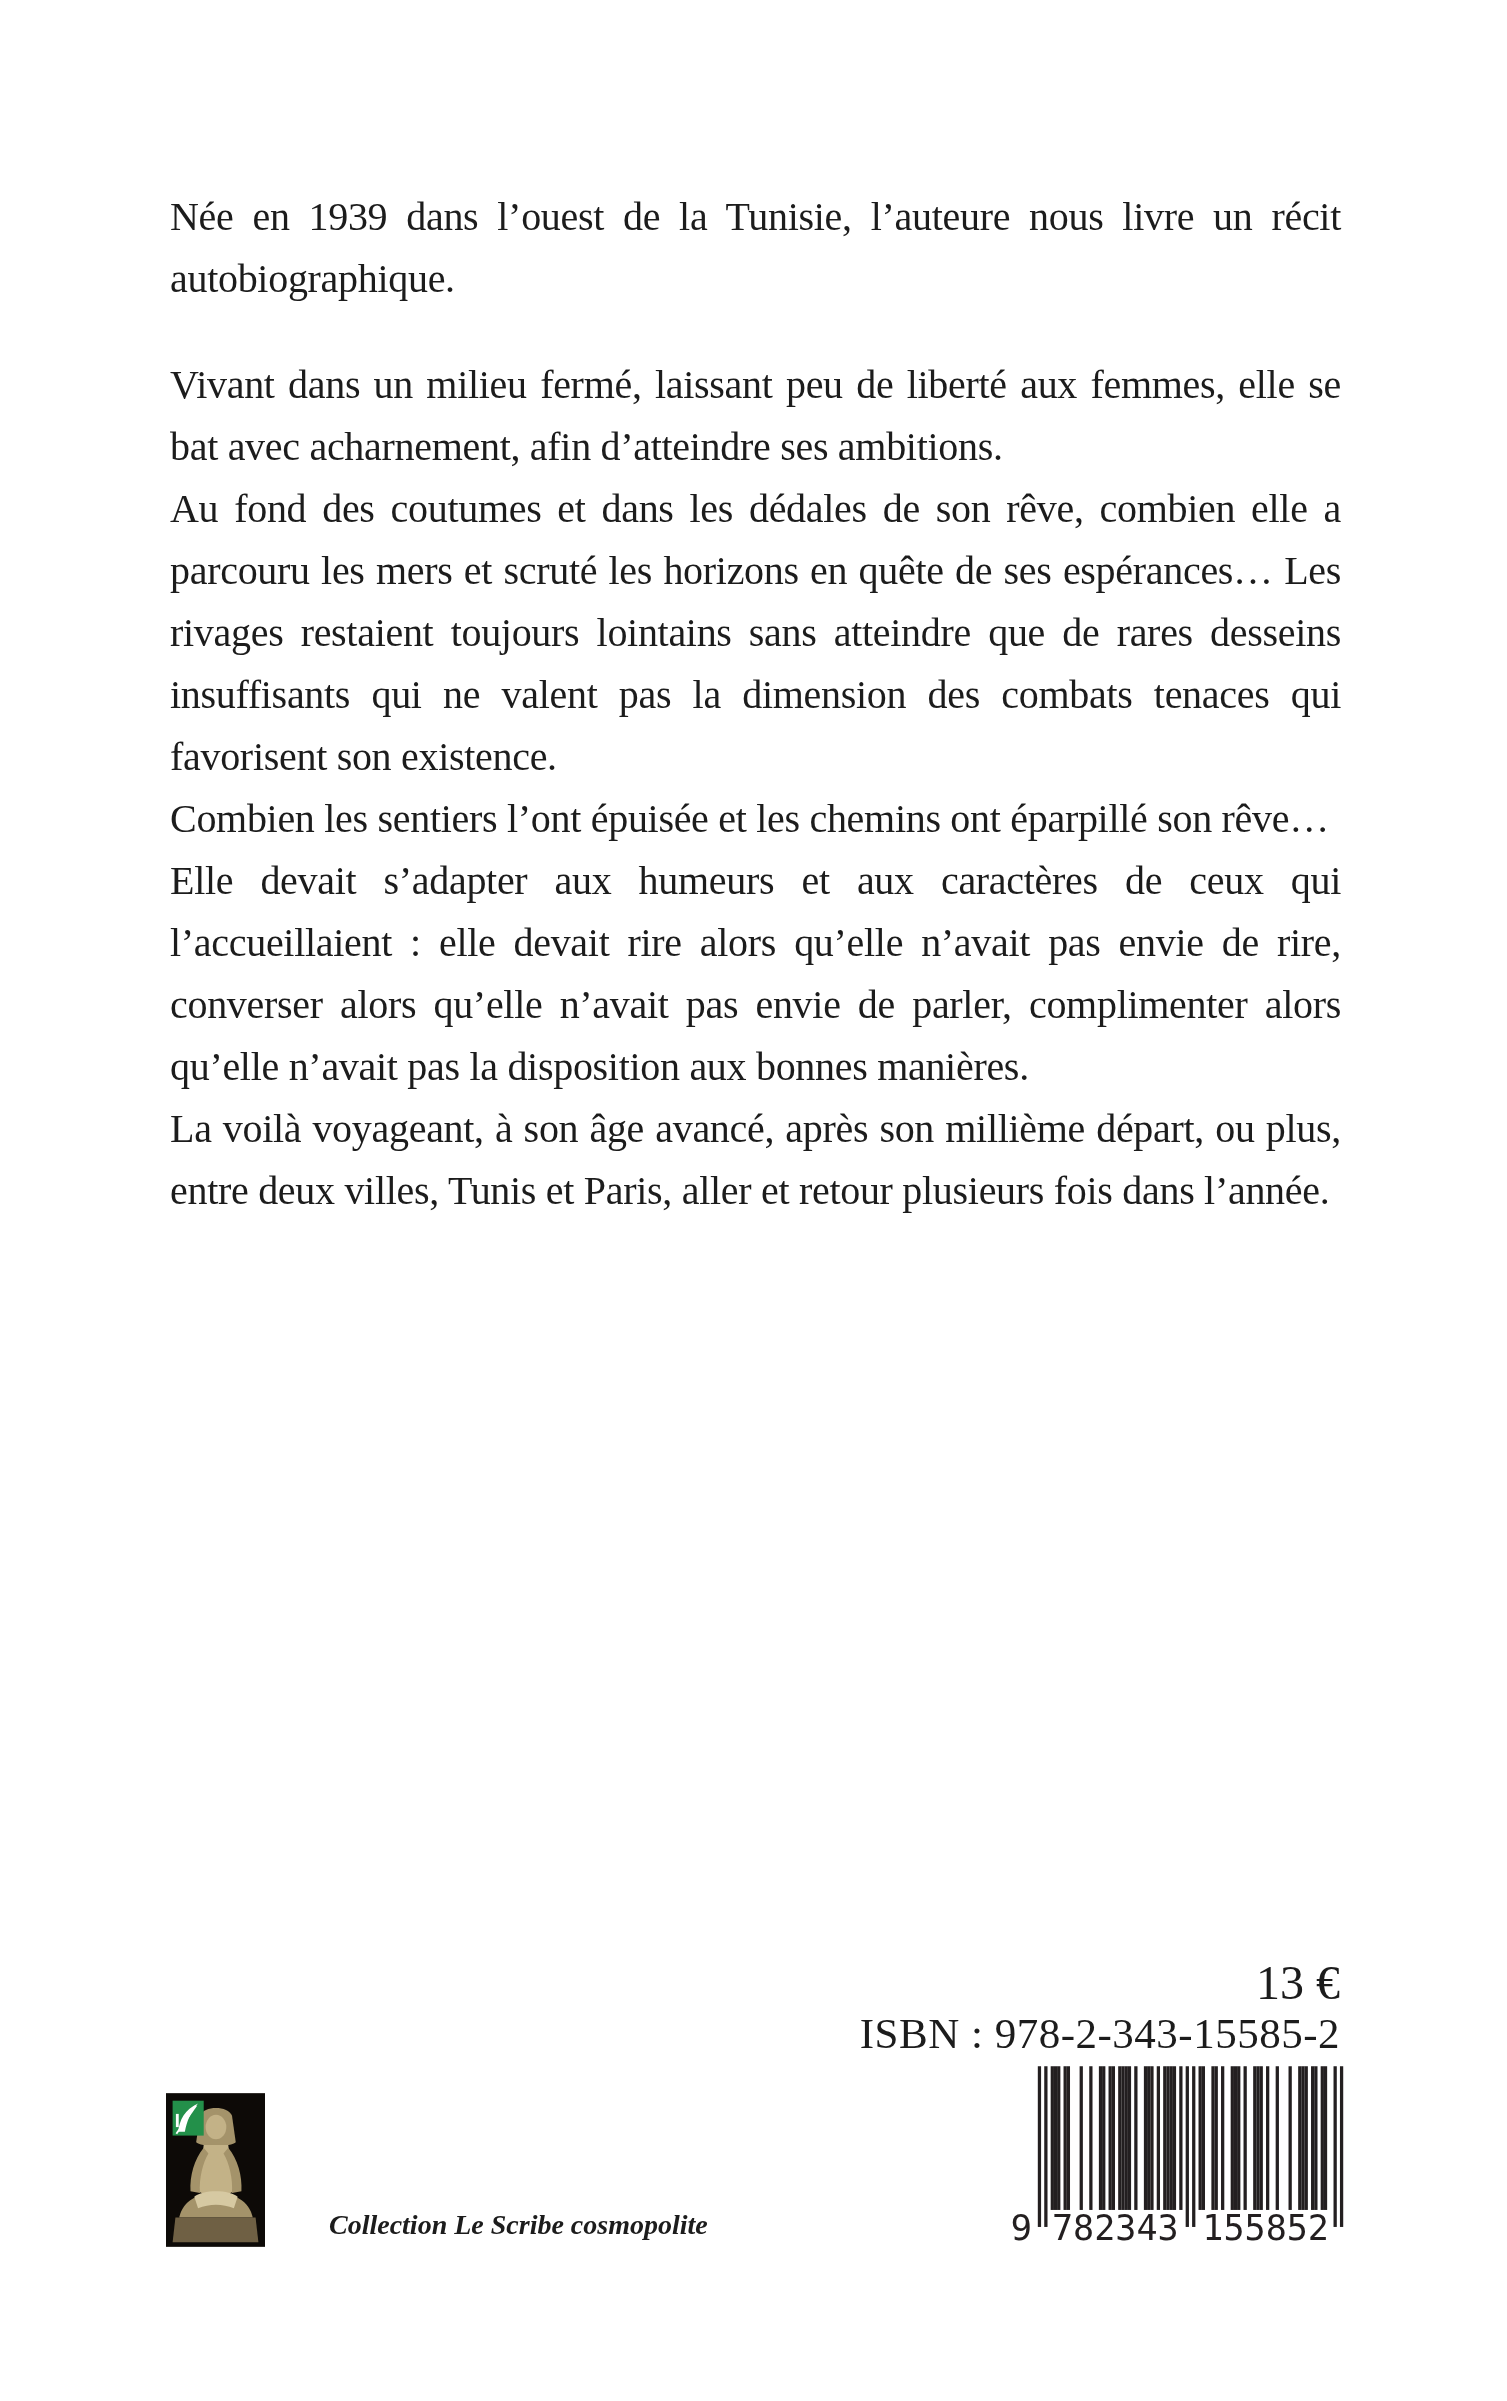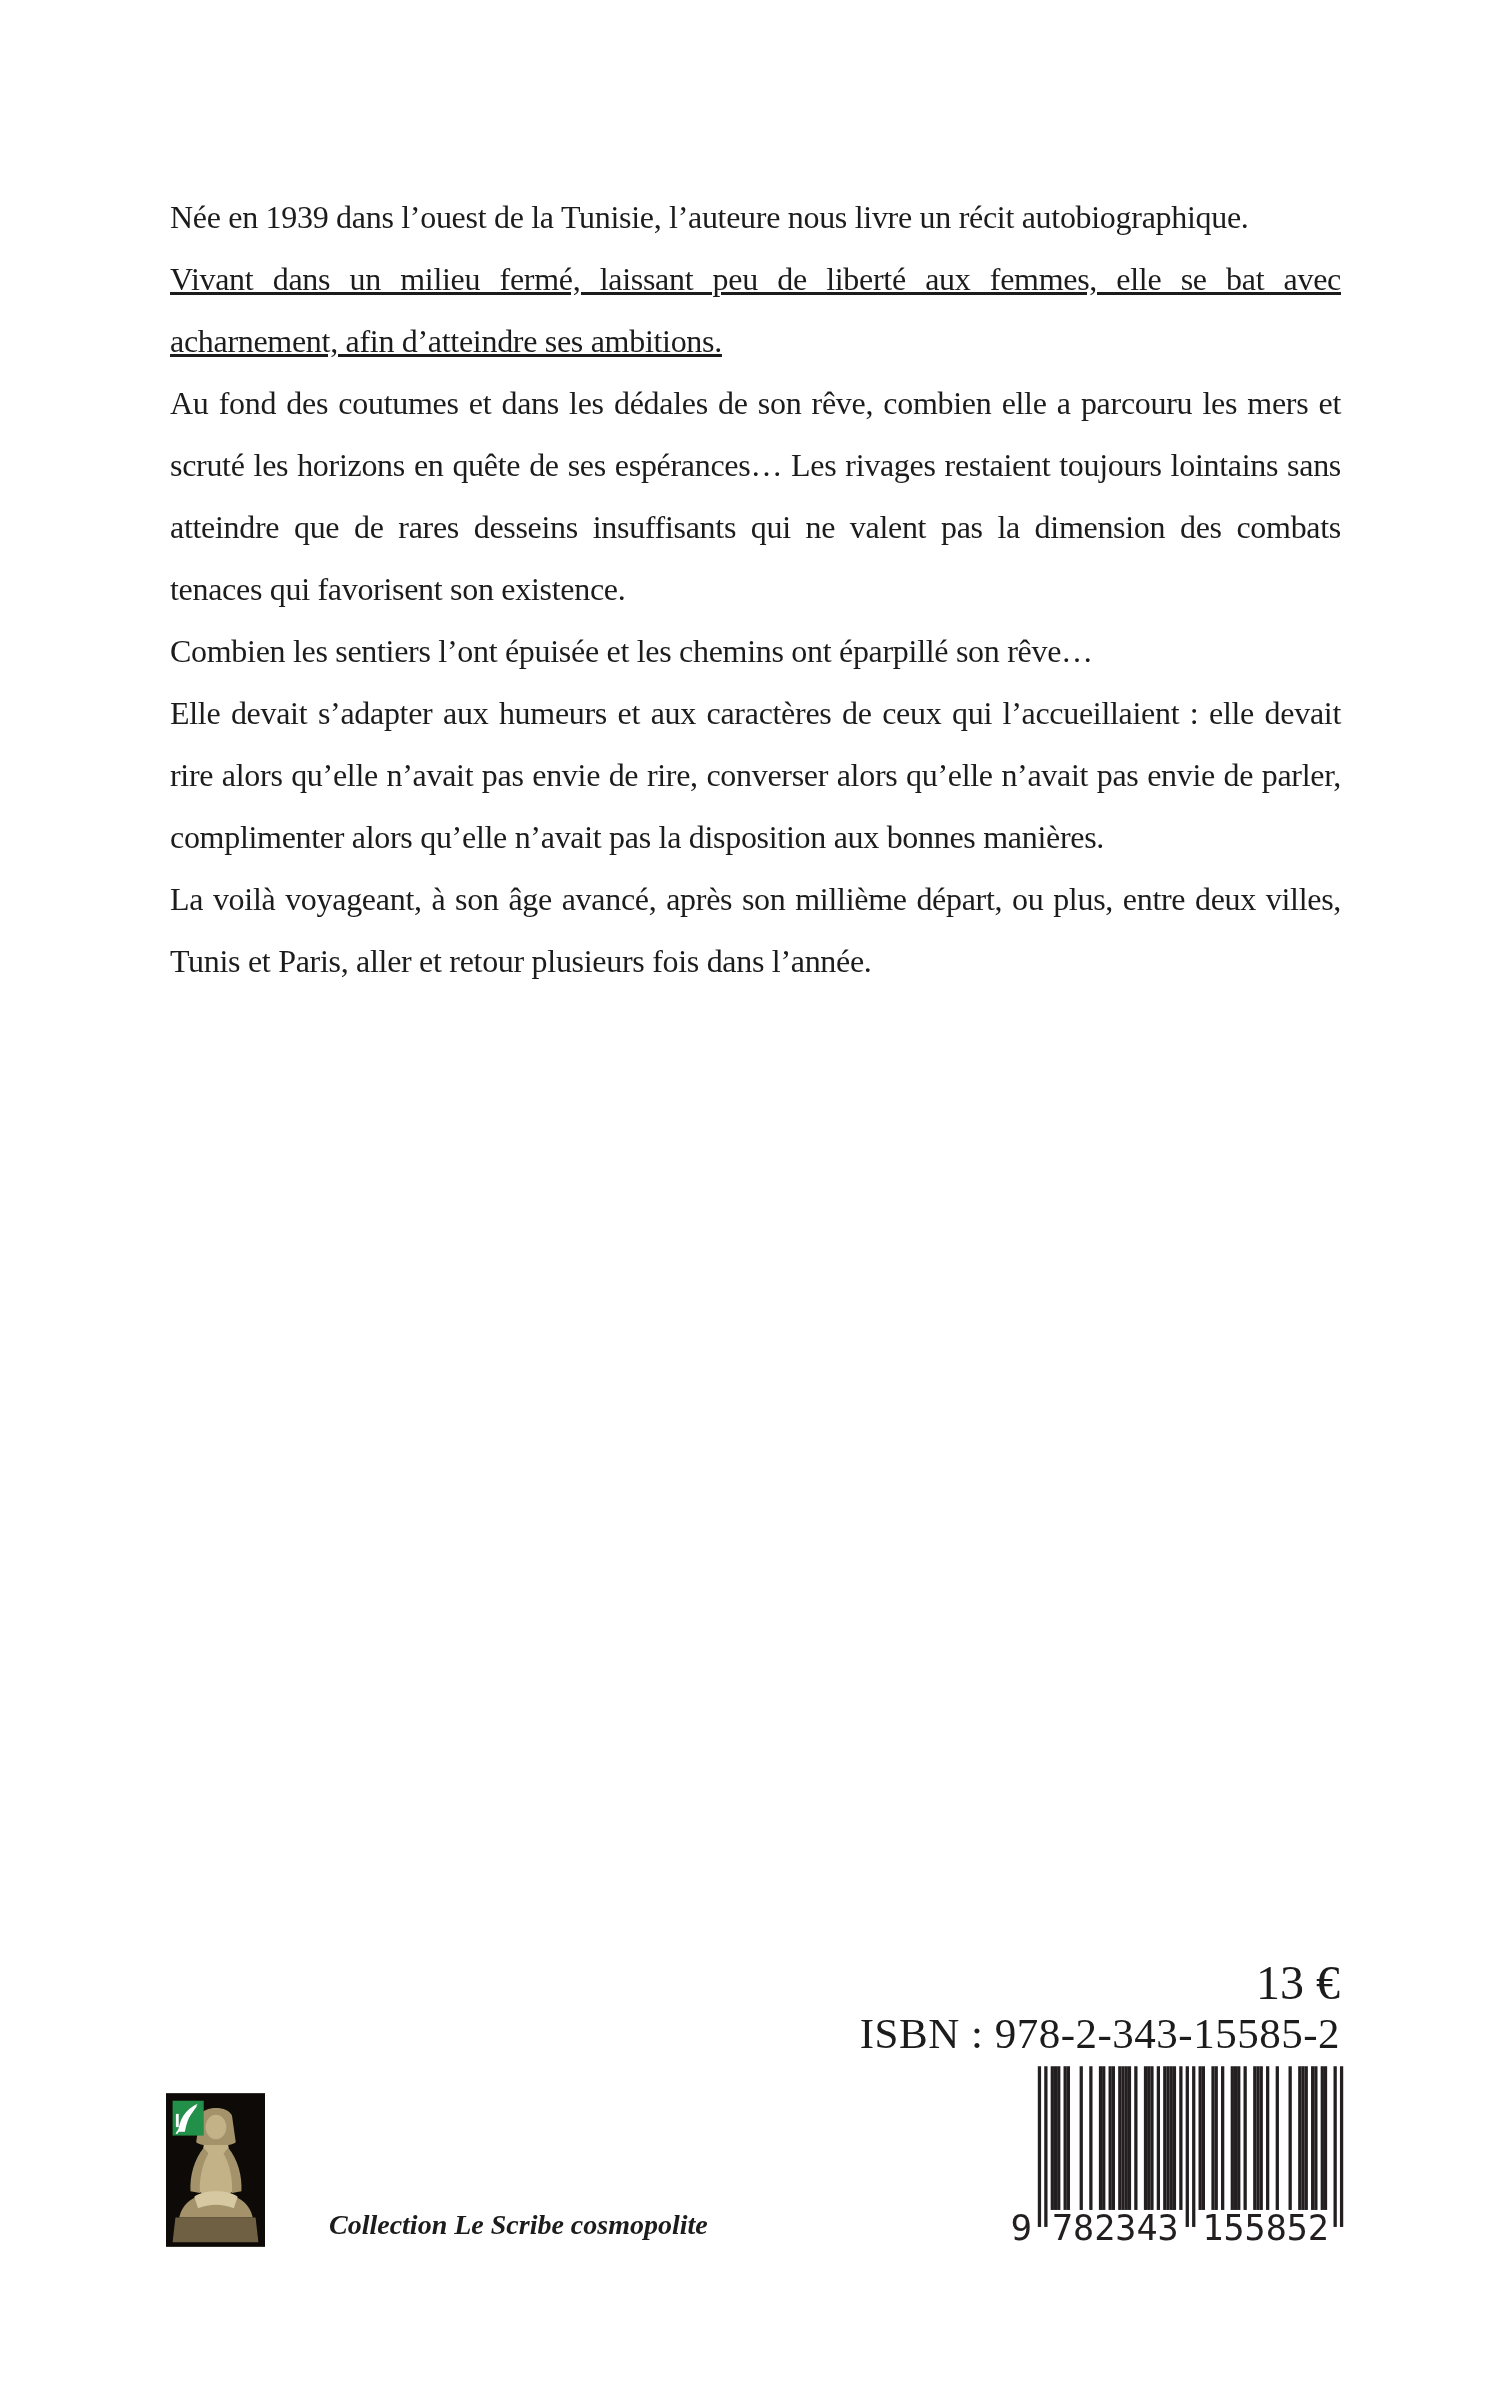--- a/index.html
+++ b/index.html
@@ -11,27 +11,27 @@
     font-family:"Liberation Serif", serif;
     color:#1c1c1c;
     overflow:hidden;
   }
   
   .story{
     position:absolute;
     left:170px;
     top:186px;
     width:1171px;
-    font-size:32px;
+    font-size:40px;
     line-height:62px;
     text-align:justify;
     letter-spacing:-0.3px;
   }
   .story p{margin:0;}
-  .story p.gap{text-decoration:underline;}
+  .story p.gap{margin-top:44px;}
   
   .price{
     position:absolute;
     right:168px;
     top:1959px;
     font-size:48px;
     line-height:1;
     text-align:right;
   }
   .isbn{

